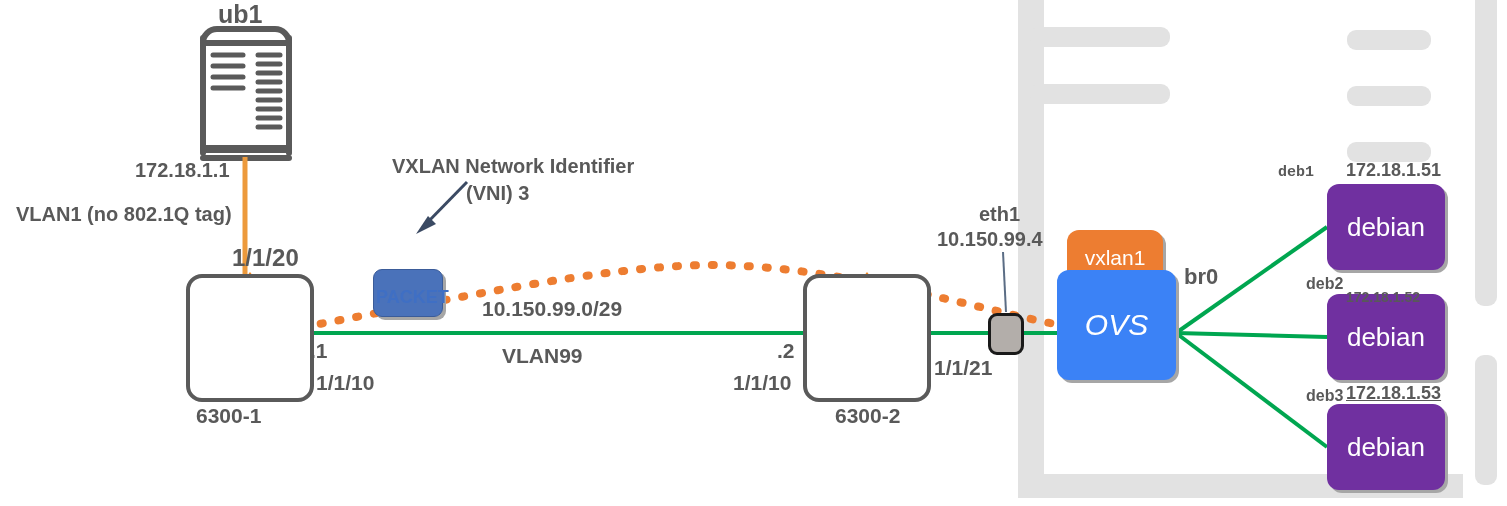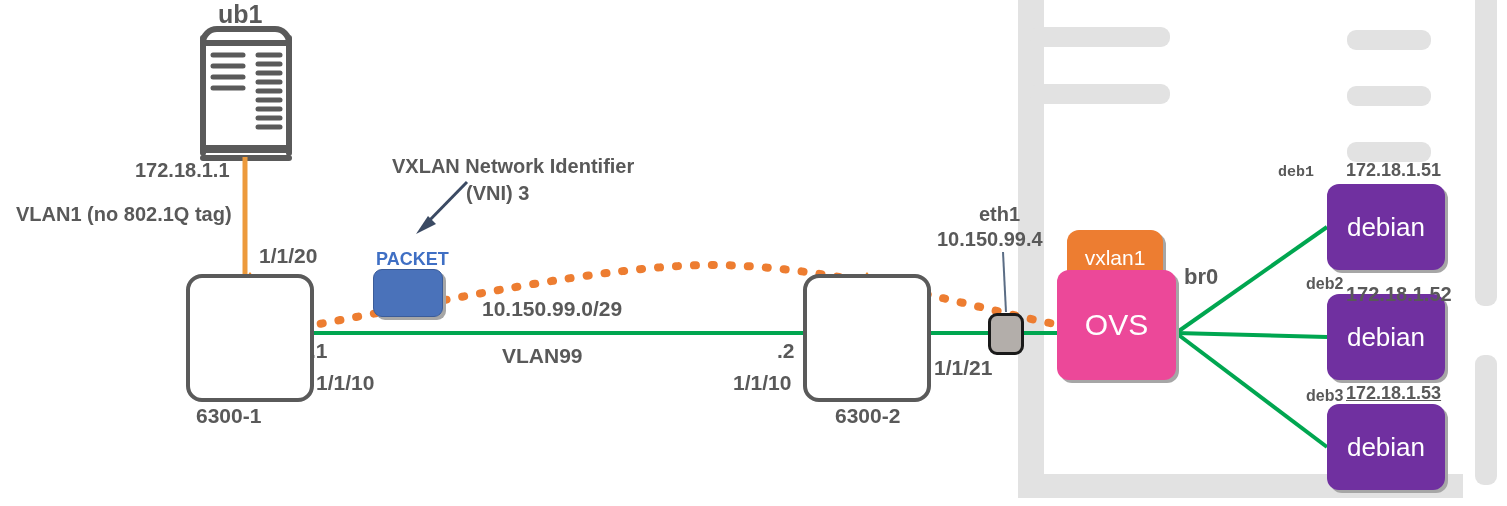--- a/index.html
+++ b/index.html
@@ -46,31 +46,32 @@
   .packet-box{
     background:#4a72ba;
     border-radius:9px;
     border:1px solid #3b5c99;
   }
   .packet-cap{
     position:absolute;
     color:#3f6fc4;
     font-weight:bold;
     white-space:nowrap;
+    margin-top:38px;
   }
 
   
   .ethbox{
     background:#b3aeaa;
     border:3px solid #1a1a1a;
     border-radius:9px;
   }
 
   
-  .ovs{background:#ec4899;}
+  .ovs{background:#3b82f6;font-style:italic;}
   .vxlan{background:#ed7d31;}
   .debian{background:#7030a0;}
 
   
   .rack-part{
     position:absolute;
     background:#e2e2e2;
     border-radius:9px;
   }
 </style>
@@ -197,21 +198,21 @@
   <div class="rbox debian shadowed" style="left:1327px;top:404px;width:118px;height:86px;font-size:26px;">
     <span>debian</span>
   </div>
 
   <div class="lbl" style="left:218px;top:0px;font-size:25px;">ub1</div>
 
   <div class="lbl" style="left:135px;top:159px;font-size:20px;">172.18.1.1</div>
 
   <div class="lbl" style="left:16px;top:203px;font-size:20px;">VLAN1 (no 802.1Q tag)</div>
 
-  <div class="lbl" style="left:259px;top:244px;font-size:21px;">1/1/20</div>
+  <div class="lbl" style="left:232px;top:244px;font-size:24px;">1/1/20</div>
 
   <div class="lbl" style="left:196px;top:404px;font-size:21px;text-align:center;">6300-1</div>
 
   <div class="lbl" style="left:310px;top:339px;font-size:21px;">.1</div>
 
   <div class="lbl" style="left:316px;top:371px;font-size:21px;">1/1/10</div>
 
   <div class="lbl lbl-center" style="left:392px;top:155px;font-size:20px;">VXLAN Network Identifier</div>
   <div class="lbl lbl-center" style="left:466px;top:182px;font-size:20px;">(VNI) 3</div>
 
@@ -229,18 +230,18 @@
 
   <div class="lbl lbl-center" style="left:979px;top:203px;font-size:20px;">eth1</div>
   <div class="lbl" style="left:937px;top:228px;font-size:20px;">10.150.99.4</div>
 
   <div class="lbl" style="left:1184px;top:264px;font-size:22px;">br0</div>
 
   <div class="lbl" style="left:1278px;top:164px;font-size:15px;font-family:Liberation Mono, monospace;">deb1</div>
   <div class="lbl" style="left:1346px;top:160px;font-size:18px;">172.18.1.51</div>
 
   <div class="lbl" style="left:1306px;top:275px;font-size:16px;">deb2</div>
-  <div class="lbl" style="left:1346px;top:283px;font-size:20px;">172.18.1.52</div>
+  <div class="lbl" style="left:1346px;top:289px;font-size:14px;">172.18.1.52</div>
 
   <div class="lbl" style="left:1306px;top:387px;font-size:16px;">deb3</div>
   <div class="lbl" style="left:1346px;top:383px;font-size:18px;text-decoration:underline;">172.18.1.53</div>
 
 </div>
 
 </body></html>

